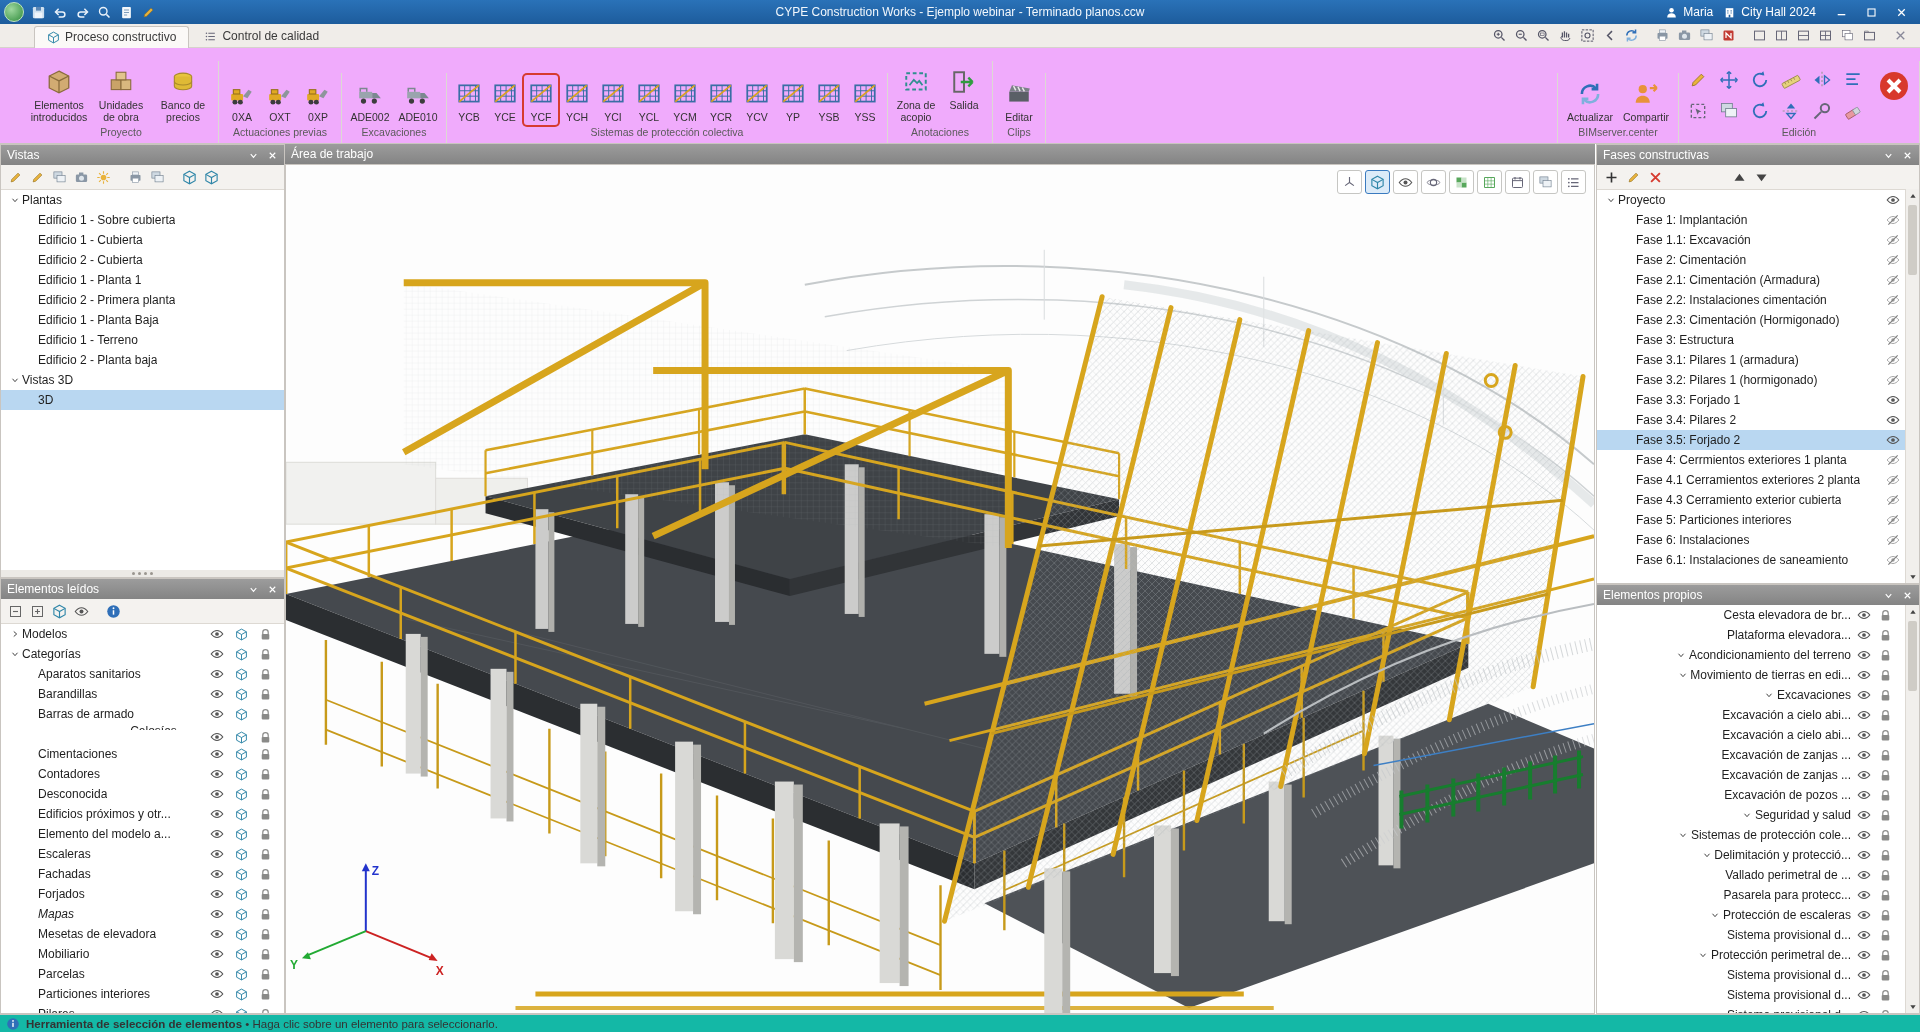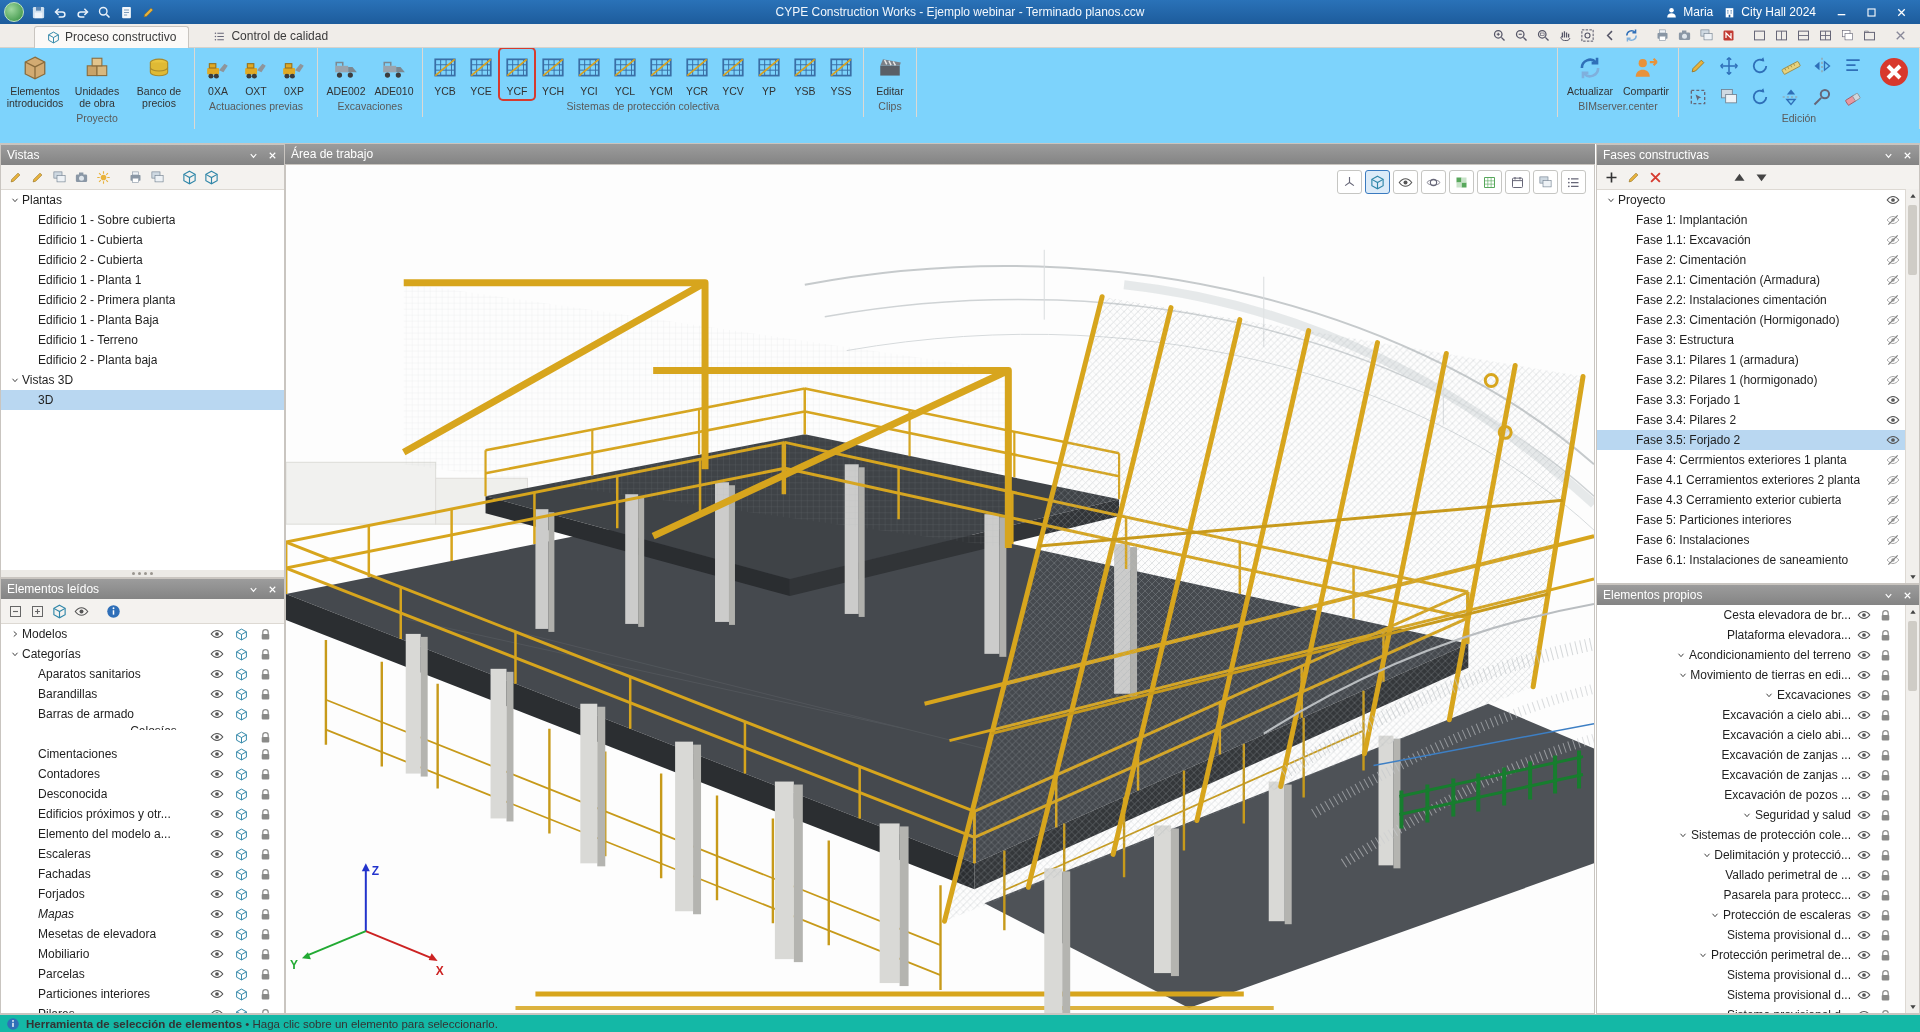--- a/index.html
+++ b/index.html
@@ -16,30 +16,30 @@
   .tb-quick{display:flex;gap:2px;}
   .tb-btn{width:20px;height:20px;display:flex;align-items:center;justify-content:center;border-radius:2px;}
   .tb-title{position:absolute;left:0;right:0;text-align:center;font-size:12px;color:#f2f7fc;pointer-events:none;}
   .tb-right{margin-left:auto;display:flex;align-items:center;gap:10px;padding-right:4px;z-index:2;}
   .tb-user,.tb-proj{display:flex;align-items:center;gap:5px;font-size:12px;color:#fff;}
   .winbtns{display:flex;}
   .wbtn{width:30px;height:24px;display:flex;align-items:center;justify-content:center;color:#fff;}
   
   .tabrow{position:absolute;left:0;top:24px;width:100%;height:23px;background:#f0ede9;
     border-bottom:1px solid #d6d2cc;display:flex;align-items:flex-end;z-index:29;}
-  .tabs{display:flex;padding-left:34px;gap:11px;}
+  .tabs{display:flex;padding-left:34px;gap:2px;}
   .tab{display:flex;align-items:center;gap:5px;padding:3px 12px 4px;font-size:12px;color:#3a3a3a;
     border:1px solid transparent;border-bottom:none;border-radius:3px 3px 0 0;}
   .tab.active{background:#fbf9f7;border-color:#c9c5c0;position:relative;top:1px;}
   .tabquick{margin-left:auto;display:flex;align-items:center;gap:2px;padding-right:10px;padding-bottom:2px;}
   .tq-btn{width:20px;height:19px;display:flex;align-items:center;justify-content:center;border-radius:2px;}
   .tq-sep{width:7px;}
   
-  .ribbon{position:absolute;left:0;top:47px;width:100%;height:97px;background:#7dd3fc;
-    border-bottom:1px solid #c9c5c0;display:flex;align-items:flex-start;z-index:28;box-sizing:border-box;}
+  .ribbon{position:absolute;left:0;top:47px;width:100%;height:97px;background:#f0abfc;
+    border-bottom:1px solid #c9c5c0;display:flex;align-items:flex-end;z-index:28;box-sizing:border-box;padding-left:24px;}
   .rgroup{display:flex;flex-direction:column;border-right:1px solid #ddd9d3;padding:2px 5px 0;box-sizing:border-box;}
   .rgroup.push{margin-left:auto;border-left:1px solid #ddd9d3;}
   .rbtns{flex:1;display:flex;align-items:flex-start;gap:2px;}
   .rbtn{display:flex;flex-direction:column;align-items:center;gap:1px;padding:3px 1px 2px;border-radius:3px;
     font-size:10.5px;color:#333;text-align:center;line-height:1.15;position:relative;}
   .rbtn .ric{height:32px;display:flex;align-items:center;justify-content:center;}
   .rbtn.hl{box-shadow:0 0 0 2px #d63b2f;}
   .rglabel{height:17px;font-size:10.5px;color:#5a5a5a;text-align:center;white-space:nowrap;padding:1px 3px 0;}
   .egrid{display:grid;grid-template-columns:repeat(6,27px);grid-auto-rows:28px;gap:3px 4px;padding-top:3px;}
   .ebtn{display:flex;align-items:center;justify-content:center;border-radius:3px;}
@@ -633,20 +633,47 @@
                 <rect x="3" y="4" width="18" height="15" fill="none" stroke="#3a6ea5" stroke-width="1.6"></rect>
                 <path d="M3 9h18M3 14h18M8 4v15M13 4v15M18 4v15" stroke="#3a6ea5" stroke-width="0.9"></path>
                 <path d="M3 19L21 4" stroke="#d8a21e" stroke-width="1.6"></path>
               </svg>
             </span>
           </div>
           <div>YSS</div>
         </div>
       </div>
       <div class="rglabel">Sistemas de protección colectiva</div>
+    </div>
+    <div class="rgroup">
+      <div class="rbtns">
+        <div class="rbtn" style="width: 44px;">
+          <div class="ric">
+            <span class="icon">
+              <svg width="26" height="26" viewBox="0 0 24 24">
+                <rect x="3" y="4" width="18" height="15" fill="none" stroke="#2f8f8f" stroke-width="1.8" stroke-dasharray="3.5 2.5"></rect>
+                <path d="M6 15l4-5 3 3 2-2 3 4" fill="none" stroke="#2f8f8f" stroke-width="1.6"></path>
+              </svg>
+            </span>
+          </div>
+          <div>Zona de acopio</div>
+        </div>
+        <div class="rbtn" style="width: 44px;">
+          <div class="ric">
+            <span class="icon">
+              <svg width="26" height="26" viewBox="0 0 24 24">
+                <rect x="3" y="3" width="9" height="18" fill="none" stroke="#666" stroke-width="1.8"></rect>
+                <path d="M9 12h11m0 0l-4-4m4 4l-4 4" fill="none" stroke="#2f9d3f" stroke-width="2.2"></path>
+              </svg>
+            </span>
+          </div>
+          <div>Salida</div>
+        </div>
+      </div>
+      <div class="rglabel">Anotaciones</div>
     </div>
     <div class="rgroup">
       <div class="rbtns">
         <div class="rbtn" style="width: 40px;">
           <div class="ric">
             <span class="icon">
               <svg width="26" height="26" viewBox="0 0 24 24">
                 <path d="M3 10h18v9H3z" fill="#5a5f66"></path>
                 <path d="M3 10l2.5-6L22 7l-1 3z" fill="#7b8087"></path>
                 <path d="M7 4.6l2 4M11 5.3l2 4M15 6l2 3.6" stroke="#e8e8e8" stroke-width="1.4"></path>

